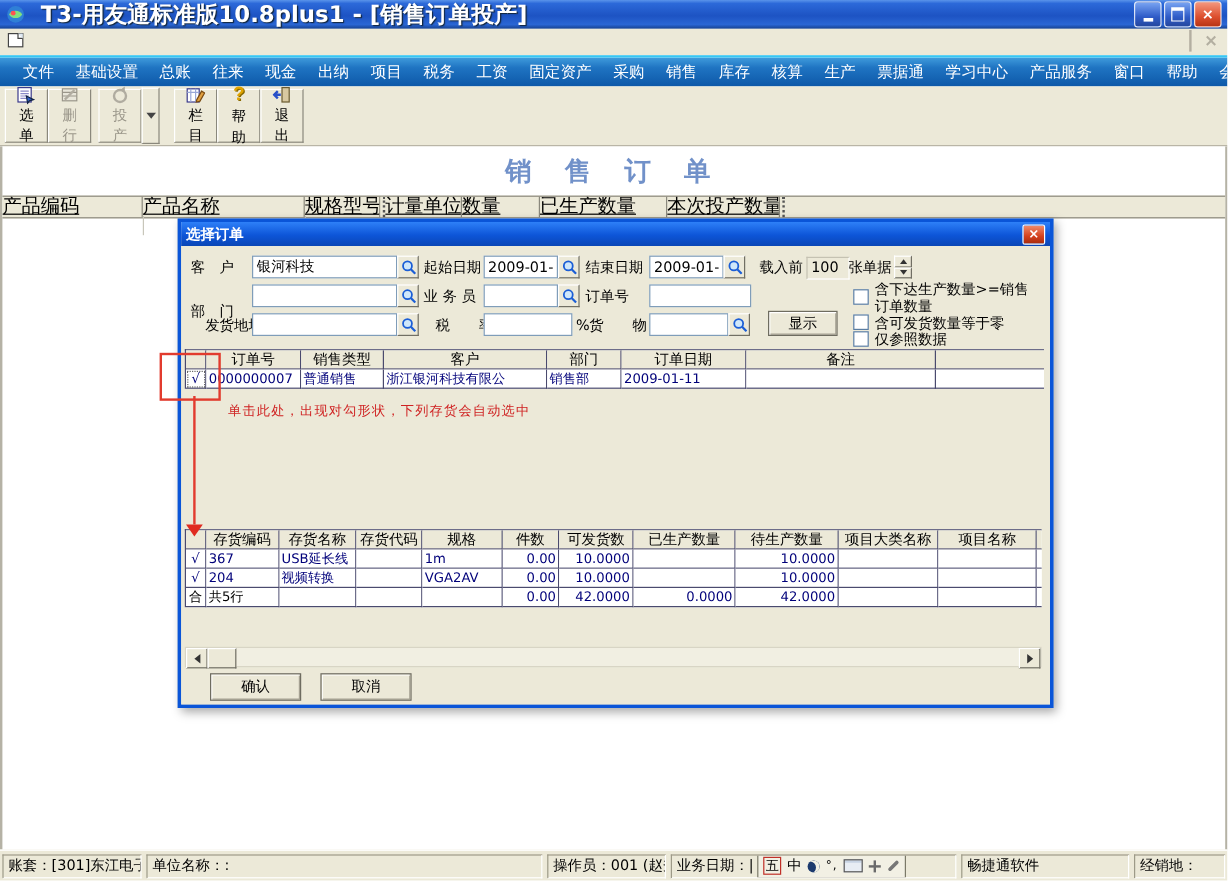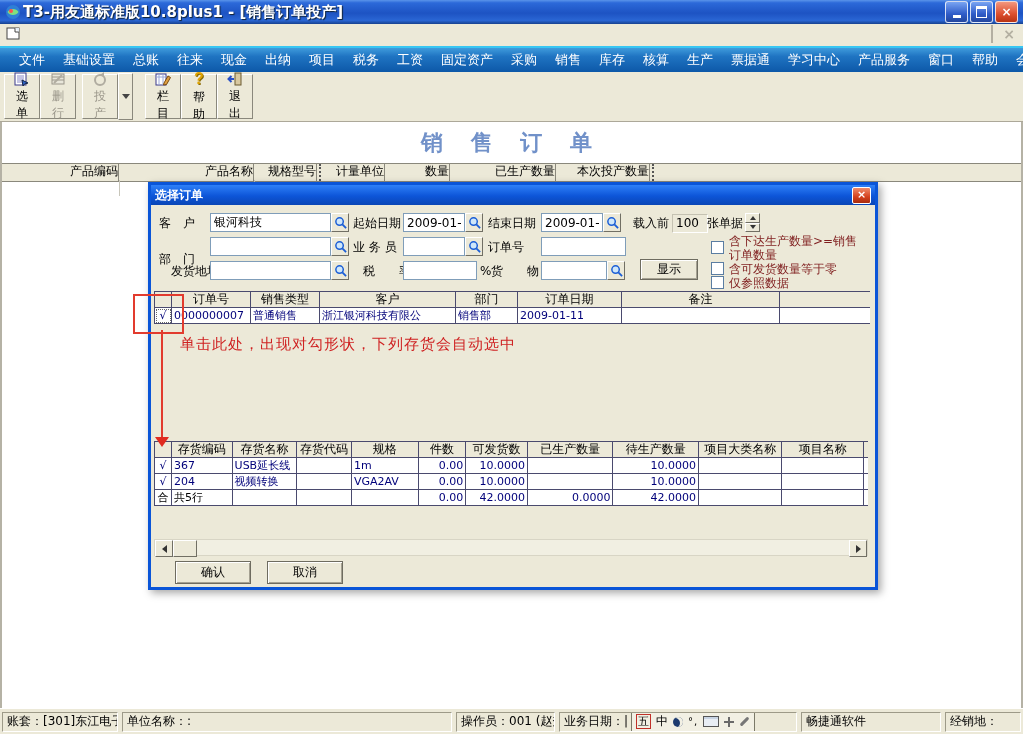--- a/index.html
+++ b/index.html
@@ -3,21 +3,21 @@
 <meta charset="utf-8">
 <style>
   html,body{margin:0;padding:0;width:1023px;height:734px;overflow:hidden;
     font-family:"DejaVu Sans","Liberation Sans",sans-serif;font-size:12px;background:#fff;}
   .screen{position:relative;width:1023px;height:734px;background:#fff;overflow:hidden;}
 
   
   .titlebar{position:absolute;top:0;left:0;width:100%;height:24px;
     background:linear-gradient(180deg,#5a94ea 0%,#2c69d9 12%,#1d53c3 55%,#2a66d4 85%,#16418f 100%);
     display:flex;align-items:center;padding:0 5px;box-sizing:border-box;color:#fff;}
-  .titlebar .title{font-weight:bold;font-size:15px;margin-left:2px;text-shadow:1px 1px 1px #123;}
+  .titlebar .title{font-weight:bold;font-size:19px;margin-left:13px;text-shadow:1px 1px 1px #123;}
   .winbtns{margin-left:auto;display:flex;gap:2px;}
   .winbtn{width:21px;height:20px;border-radius:3px;border:1px solid rgba(255,255,255,.8);
     background:linear-gradient(180deg,#79a4f2,#2f5cc8 60%,#24479e);display:flex;align-items:center;justify-content:center;
     color:#fff;font-size:12px;font-weight:bold;}
   .winbtn.close{background:linear-gradient(180deg,#f3977e,#dd4f2e 60%,#b83414);}
   .g-min{width:8px;height:3px;background:#fff;margin-top:9px;}
   .g-max{width:9px;height:8px;border:1px solid #fff;border-top:3px solid #fff;background:transparent;}
 
   
   .mdibar{position:absolute;top:24px;left:0;width:100%;height:22px;background:#ece9d8;}
@@ -47,22 +47,22 @@
   .tgap{width:6px;}
   .qmark{color:#e0a400;font-weight:bold;font-size:16px;text-shadow:1px 1px 0 #8a6a00;}
 
   
   .content{position:absolute;top:122px;left:0;width:100%;height:586px;background:#fff;box-sizing:border-box;
     border-left:2px solid #b5b2a5;border-right:2px solid #b5b2a5;}
   .pagetitle{position:absolute;top:128px;left:0;width:100%;text-align:center;color:#7191c9;
     font-size:22px;font-weight:bold;letter-spacing:10px;}
   .bghead{position:absolute;top:163px;left:2px;right:2px;height:17px;display:flex;background:#ece9d8;
     border-top:1px solid #8a887c;border-bottom:1px solid #8a887c;}
-  .bgh{box-sizing:border-box;border-right:1px solid #8a887c;text-align:right;font-size:12px;line-height:15px;
-    overflow:hidden;white-space:nowrap;}
+  .bgh{box-sizing:border-box;border-right:1px solid #8a887c;text-align:left;font-size:16px;line-height:15px;
+    overflow:hidden;white-space:nowrap;text-decoration:underline;}
   .bgh.split{border-right:2px dotted #555;width:4px;background:#ece9d8;}
   .bgline{position:absolute;top:180px;width:1px;height:16px;background:#c8c6ba;}
 
   
   .dialog{position:absolute;left:148px;top:182px;width:730px;height:408px;box-sizing:border-box;
     border:3px solid #0a55d8;background:#ece9d8;box-shadow:3px 3px 8px rgba(0,0,0,.35);z-index:10;}
   .dtitle{height:20px;background:linear-gradient(180deg,#2e80f8 0%,#0d55d8 55%,#0a46b6 100%);
     display:flex;align-items:center;color:#fff;font-weight:bold;font-size:12px;padding:0 4px;}
   .dclose{margin-left:auto;width:17px;height:15px;background:linear-gradient(180deg,#f08b6a,#d4401c 60%,#a82c0e);
     border:1px solid #fff;border-radius:2px;color:#fff;font-size:11px;font-weight:bold;line-height:13px;text-align:center;}
@@ -74,21 +74,21 @@
   .mag{position:absolute;width:18px;height:19px;box-sizing:border-box;background:#ece9d8;
     border:1px solid;border-color:#fff #716f64 #716f64 #fff;display:flex;align-items:center;justify-content:center;padding:0;}
   .flatval{position:absolute;height:17px;line-height:17px;background:#ece9d8;border:1px solid #d0cdbd;
     border-color:#c5c2b2 #fff #fff #c5c2b2;padding:0 3px;font-size:12px;}
   .spin{position:absolute;width:15px;height:19px;display:flex;flex-direction:column;}
   .spin>div{flex:1;background:#ece9d8;border:1px solid;border-color:#fff #716f64 #716f64 #fff;
     display:flex;align-items:center;justify-content:center;}
   .tri-u8{width:0;height:0;border-left:3px solid transparent;border-right:3px solid transparent;border-bottom:4px solid #333;}
   .tri-d8{width:0;height:0;border-left:3px solid transparent;border-right:3px solid transparent;border-top:4px solid #333;}
   .cbx{position:absolute;width:13px;height:13px;box-sizing:border-box;background:#fff;border:1px solid #5a7da2;}
-  .cblbl{position:absolute;font-size:12px;line-height:14px;color:#7f1d1d;white-space:nowrap;}
+  .cblbl{position:absolute;font-size:12px;line-height:14px;color:#000000;white-space:nowrap;}
   .btn{position:absolute;background:#ece9d8;border:1px solid #6e6c60;
     box-shadow:inset 1px 1px 0 #fff,inset -1px -1px 0 #a5a192;font-family:inherit;font-size:12px;color:#000;}
 
   .tbl{position:absolute;box-sizing:border-box;border-top:1px solid #4a4a6e;border-left:1px solid #4a4a6e;background:#fff;}
   .trow{display:flex;}
   .tc{box-sizing:border-box;border-right:1px solid #4a4a6e;border-bottom:1px solid #4a4a6e;
     overflow:hidden;white-space:nowrap;font-size:11px;padding:0 2px;height:16px;line-height:15px;background:#fff;}
   .th{background:#ece9d8;text-align:center;font-size:12px;color:#000;}
   .num{text-align:right;}
   .navy{color:#00007a;}
@@ -102,21 +102,21 @@
   .tri-l{width:0;height:0;border-top:4px solid transparent;border-bottom:4px solid transparent;border-right:5px solid #333;}
   .tri-r{width:0;height:0;border-top:4px solid transparent;border-bottom:4px solid transparent;border-left:5px solid #333;}
   .strack{flex:1;}
 
   
   .overlay{position:absolute;left:0;top:0;width:100%;height:100%;pointer-events:none;z-index:20;}
   .ann-rect{position:absolute;left:133px;top:294px;width:47px;height:36px;border:2px solid #e23b2e;}
   .ann-line{position:absolute;left:161px;top:330px;width:2px;height:107px;background:#e23b2e;}
   .ann-head{position:absolute;left:155px;top:437px;width:0;height:0;
     border-left:7px solid transparent;border-right:7px solid transparent;border-top:10px solid #e02b20;}
-  .ann-text{position:absolute;left:180px;top:335px;color:#cf2222;font-size:15px;letter-spacing:1px;white-space:nowrap;}
+  .ann-text{position:absolute;left:190px;top:335px;color:#cf2222;font-size:11px;letter-spacing:1px;white-space:nowrap;}
 
   
   .statusbar{position:absolute;bottom:0;left:0;width:100%;height:26px;background:#ece9d8;border-top:1px solid #fff;
     display:flex;align-items:center;gap:4px;padding:0 2px;box-sizing:border-box;}
   .panel{height:20px;box-sizing:border-box;border:1px solid;border-color:#9d9a88 #fff #fff #9d9a88;
     display:flex;align-items:center;padding:0 4px;font-size:12px;white-space:nowrap;overflow:hidden;background:#ece9d8;}
   .langbar{display:flex;align-items:center;gap:5px;height:18px;border:1px solid #7b7968;background:#f2f0e4;
     padding:0 4px;margin-left:3px;}
   .lb-wubi{border:1px solid #c03028;padding:0 1px;font-size:11px;line-height:13px;}
   .lb-zh{font-size:12px;}

